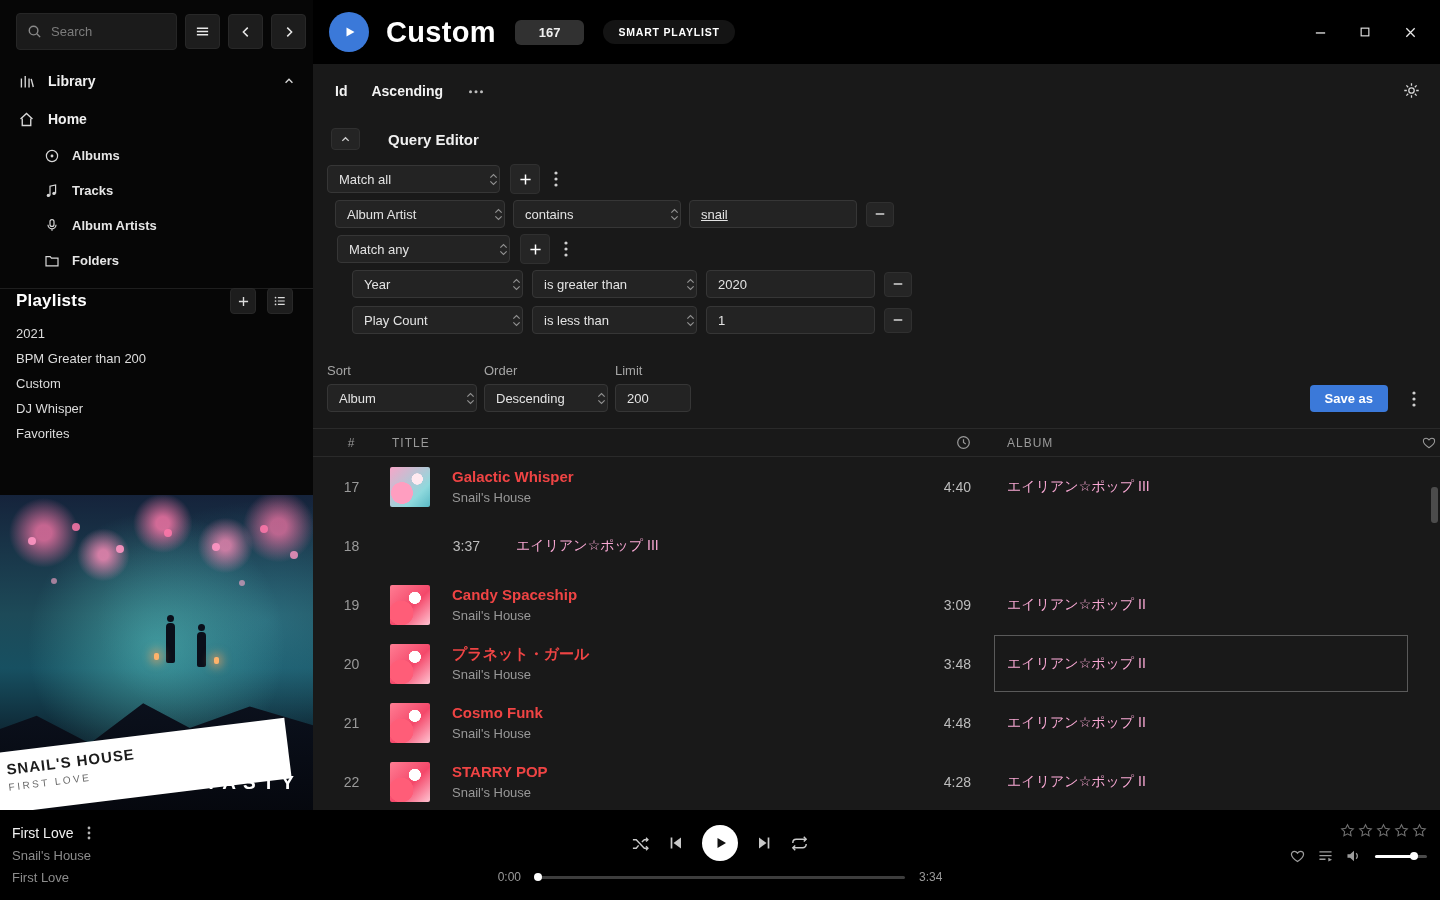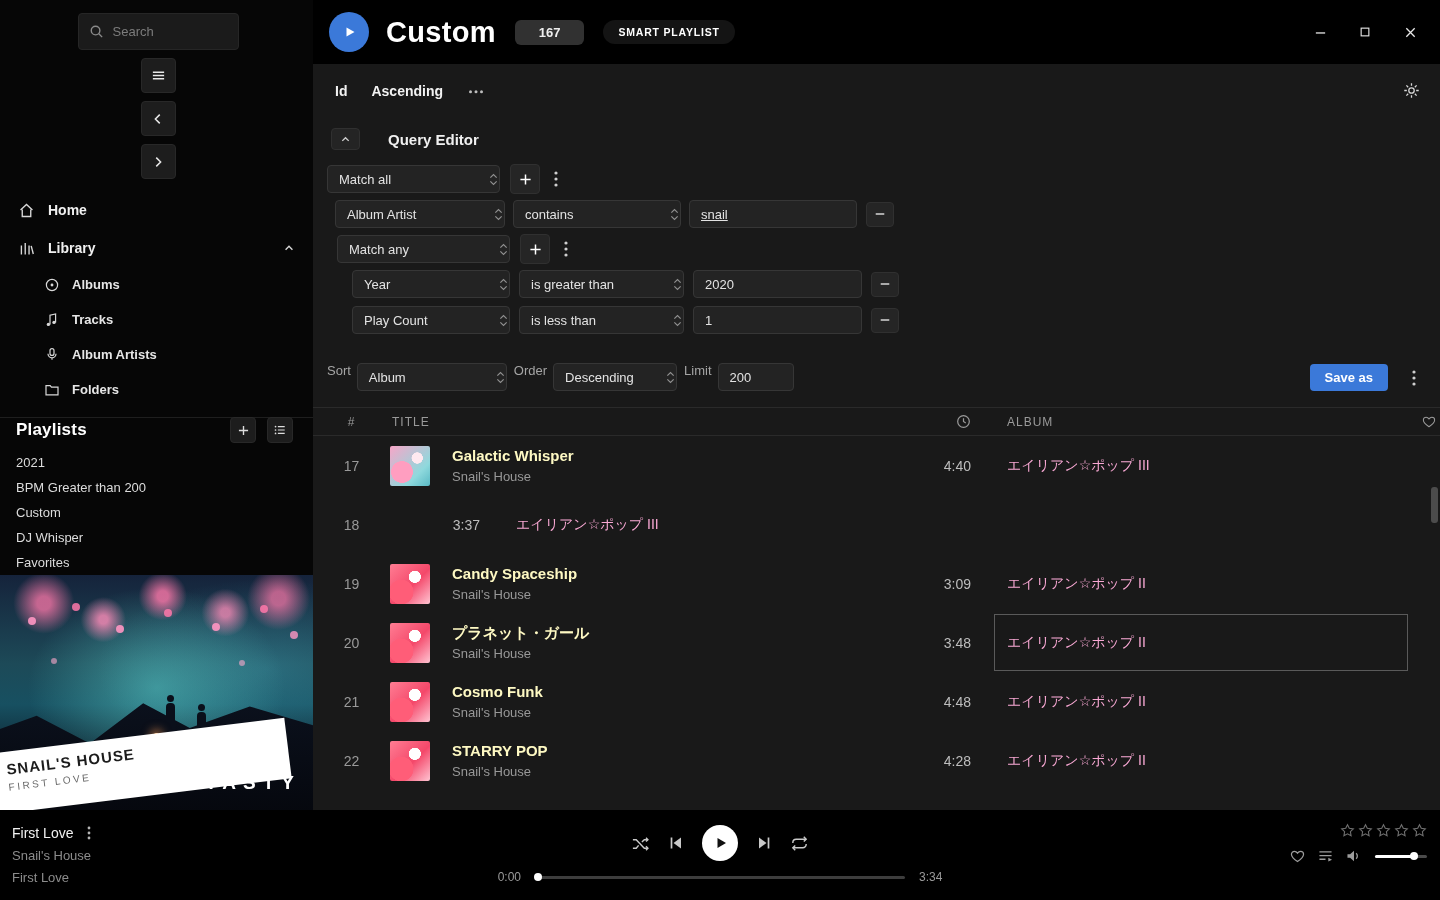--- a/index.html
+++ b/index.html
@@ -1,21 +1,21 @@
 <!DOCTYPE html>
 <html><head>
 <meta charset="utf-8">
 <style>
   html,body{margin:0;padding:0;background:#000;}
   body{width:1440px;height:900px;overflow:hidden;font-family:"Liberation Sans","DejaVu Sans",sans-serif;color:#fff;}
   .app{display:grid;grid-template-columns:313px 1127px;grid-template-rows:810px 90px;width:1440px;height:900px;}
   svg{display:block;}
   
   .sidebar{background:#060606;display:flex;flex-direction:column;overflow:hidden;}
-  .side-top{display:flex;gap:8px;padding:13px 13px 12px 16px;align-items:center;flex-direction:column;}
+  .side-top{display:flex;gap:8px;padding:13px 13px 12px 16px;align-items:center;}
   .searchbox{position:relative;width:159px;height:35px;background:#1b1b1b;border:1px solid #262626;border-radius:4px;flex:none;}
   .searchbox svg{position:absolute;left:10px;top:10px;color:#8a8a8a;}
   .searchbox input{position:absolute;left:32px;top:0;width:118px;height:33px;background:transparent;border:none;outline:none;color:#ddd;font-size:13px;font-family:inherit;}
   .searchbox input::placeholder{color:#7c7c7c;}
   .icon-btn{width:33px;height:33px;background:#1d1d1d;border:1px solid #282828;border-radius:4px;display:flex;align-items:center;justify-content:center;color:#e8e8e8;flex:none;cursor:pointer;}
   .nav-item{height:38px;display:flex;align-items:center;gap:13px;padding:0 18px;font-size:14px;font-weight:700;color:#f0f0f0;cursor:pointer;}
   .nav-item .spacer{margin-left:auto;color:#cfcfcf;}
   .sub-item{height:35px;display:flex;align-items:center;gap:12px;padding:0 18px 0 44px;font-size:13px;font-weight:700;color:#e6e6e6;cursor:pointer;}
   .nav-item svg,.sub-item svg{color:#d8d8d8;flex:none;}
   .playlists{margin-top:10px;border-top:1px solid #1e1e1e;padding-top:0;}
@@ -75,43 +75,43 @@
   .qr3{padding-left:24px;}
   .qr4,.qr5{padding-left:39px;}
   .qr5{margin-top:8px;}
   .sel{height:28px;background:#232323;border:1px solid #363636;border-radius:4px;display:flex;align-items:center;justify-content:space-between;padding:0 1px 0 11px;font-size:13px;color:#e3e3e3;cursor:pointer;box-sizing:border-box;flex:none;}
   .sel .ud{color:#909090;margin-left:10px;flex:none;}
   .tin{height:28px;background:#232323;border:1px solid #363636;border-radius:4px;color:#e3e3e3;font-size:13px;padding:0 11px;font-family:inherit;outline:none;box-sizing:border-box;flex:none;}
   .sq-btn{width:28px;height:28px;background:#252525;border:1px solid #303030;border-radius:4px;display:flex;align-items:center;justify-content:center;color:#fff;cursor:pointer;margin-left:10px;flex:none;}
   .kebab{margin-left:8px;color:#cfcfcf;cursor:pointer;width:16px;display:flex;justify-content:center;}
   .rm-btn{width:26px;height:23px;background:#252525;border:1px solid #303030;border-radius:4px;display:flex;align-items:center;justify-content:center;color:#e8e8e8;cursor:pointer;flex:none;}
   .w-mat{width:173px;} .w-field{width:170px;} .w-op{width:168px;} .w-val{width:168px;text-decoration:underline;}
-  .w-field2{width:158px;} .w-op2{width:165px;} .w-val2{width:169px;}
+  .w-field2{width:171px;} .w-op2{width:165px;} .w-val2{width:169px;}
   .w-sort{width:150px;} .w-order{width:124px;} .w-limit{width:76px;}
   .ml8{margin-left:8px;} .ml9{margin-left:9px;}
   .sort-row{display:flex;align-items:flex-end;margin-top:29px;padding:0 18px 0 14px;}
-  .sr-col{display:flex;flex-direction:row;gap:6px;}
+  .sr-col{display:flex;flex-direction:column;gap:6px;}
   .sr-col+.sr-col{margin-left:7px;}
   .sr-label{font-size:13px;color:#a5a5a5;}
   .save-group{margin-left:auto;display:flex;align-items:center;gap:10px;}
   .save-btn{background:#3b79d9;border:none;border-radius:4px;color:#fff;font-size:13px;font-weight:700;padding:6px 15px;cursor:pointer;font-family:inherit;}
   
   .thead{margin-top:16px;height:27px;display:flex;align-items:center;border-top:1px solid #2a2a2a;border-bottom:1px solid #2a2a2a;color:#9a9a9a;font-size:12px;letter-spacing:1px;}
   .c-num{width:77px;text-align:center;flex:none;}
   .c-main{flex:1;display:flex;align-items:center;min-width:0;}
   .h-title{padding-left:2px;}
   .c-dur{width:90px;flex:none;display:flex;justify-content:flex-end;align-items:center;}
   .c-album{width:410px;margin-left:36px;flex:none;position:relative;display:flex;align-items:center;height:100%;}
   .c-end{width:23px;flex:none;display:flex;justify-content:center;color:#9a9a9a;}
   .trow{height:59px;display:flex;align-items:center;cursor:pointer;}
   .trow .c-num{color:#9a9a9a;font-size:14px;}
   .thumb{width:40px;height:40px;border-radius:2px;flex:none;margin-right:22px;}
   .thumb-a{background:radial-gradient(circle at 68% 30%,#ffe9f0 0 14%,rgba(255,233,240,0) 15%),radial-gradient(circle at 30% 65%,#ff9ec0 0 28%,rgba(255,158,192,0) 29%),linear-gradient(135deg,#f7a6c8 0%,#8fd9dd 70%,#59b9c4 100%);}
   .thumb-b{background:radial-gradient(circle at 62% 32%,#fff 0 16%,rgba(255,255,255,0) 17%),radial-gradient(circle at 28% 70%,#ff5d78 0 30%,rgba(255,93,120,0) 31%),linear-gradient(135deg,#ff7d93 0%,#f4486a 55%,#ffc4d2 100%);}
-  .t-title{font-size:15px;font-weight:700;color:#fef9c3;line-height:1;}
+  .t-title{font-size:15px;font-weight:700;color:#ef4444;line-height:1;}
   .t-artist{font-size:13px;color:#989898;margin-top:7px;line-height:1;}
   .trow .c-dur{color:#bdbdbd;font-size:14px;}
   .trow .c-album{color:#f9a8d4;font-size:14px;}
   .focus-box{position:absolute;left:-13px;right:9px;top:1px;bottom:1px;border:1px solid #5a5a5a;pointer-events:none;}
   .vscroll{position:absolute;right:2px;top:423px;width:7px;height:36px;border-radius:3px;background:#4c4c4c;cursor:pointer;}
   
   .player{grid-column:1/3;background:#000;position:relative;}
   .np{position:absolute;left:12px;top:15px;}
   .np-row{display:flex;align-items:center;gap:14px;}
   .np-title{font-size:14px;color:#f2f2f2;}
@@ -161,36 +161,36 @@
       <div class="icon-btn">
         <svg width="14" height="14" viewBox="0 0 16 16">
             <path d="M6 3l5 5-5 5" stroke="currentColor" stroke-width="1.7" fill="none"></path>
           </svg>
       </div>
     </div>
 
     <nav>
       <div class="nav-item">
         <svg width="17" height="17" viewBox="0 0 20 20">
-            <path d="M3 9.5 10 3l7 6.5" fill="none" stroke="currentColor" stroke-width="1.6"></path>
-            <path d="M5 8.8V17h10V8.8" fill="none" stroke="currentColor" stroke-width="1.6"></path>
-          </svg>
-        <span>Home</span>
-      </div>
-      <div class="nav-item">
-        <svg width="17" height="17" viewBox="0 0 20 20">
             <path d="M4 17V6.5M8.5 17V3.5M13 17V6.5" fill="none" stroke="currentColor" stroke-width="1.6"></path>
             <path d="M15.5 7 18 16.5" fill="none" stroke="currentColor" stroke-width="1.6"></path>
           </svg>
         <span>Library</span>
         <span class="spacer">
           <svg width="12" height="12" viewBox="0 0 14 14">
               <path d="M3 9 7 5l4 4" fill="none" stroke="currentColor" stroke-width="1.6"></path>
             </svg>
         </span>
+      </div>
+      <div class="nav-item">
+        <svg width="17" height="17" viewBox="0 0 20 20">
+            <path d="M3 9.5 10 3l7 6.5" fill="none" stroke="currentColor" stroke-width="1.6"></path>
+            <path d="M5 8.8V17h10V8.8" fill="none" stroke="currentColor" stroke-width="1.6"></path>
+          </svg>
+        <span>Home</span>
       </div>
       <div class="sub-item">
         <svg width="16" height="16" viewBox="0 0 20 20">
             <circle cx="10" cy="10" r="7" fill="none" stroke="currentColor" stroke-width="1.5"></circle>
             <circle cx="10" cy="10" r="1.8" fill="currentColor"></circle>
           </svg>
         <span>Albums</span>
       </div>
       <div class="sub-item">
         <svg width="16" height="16" viewBox="0 0 20 20">

